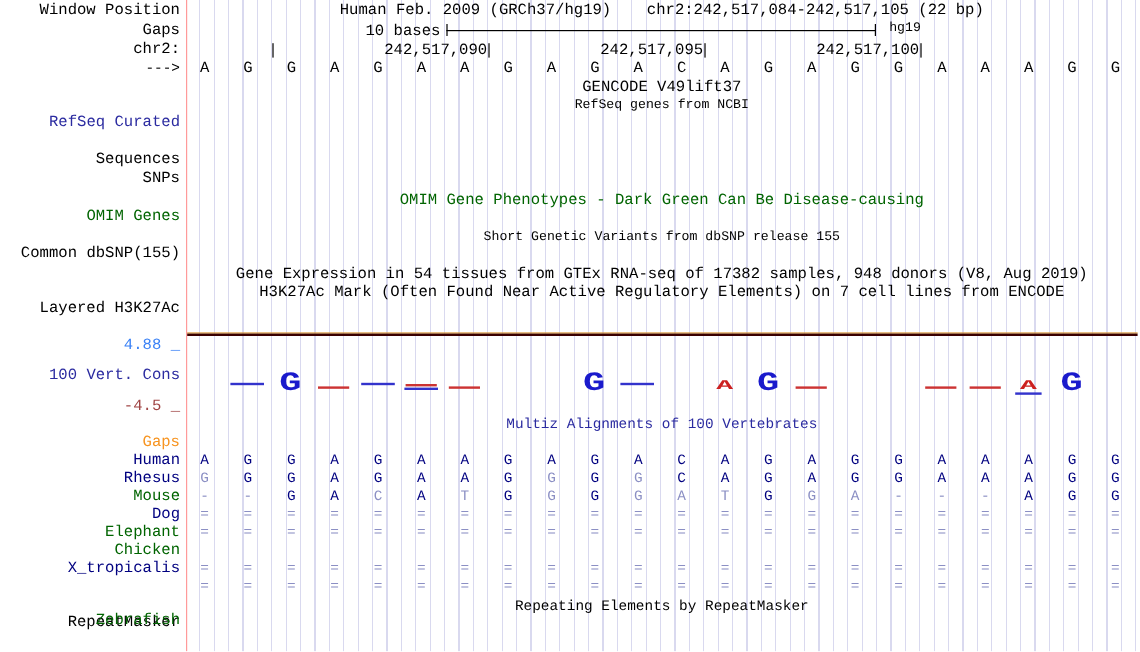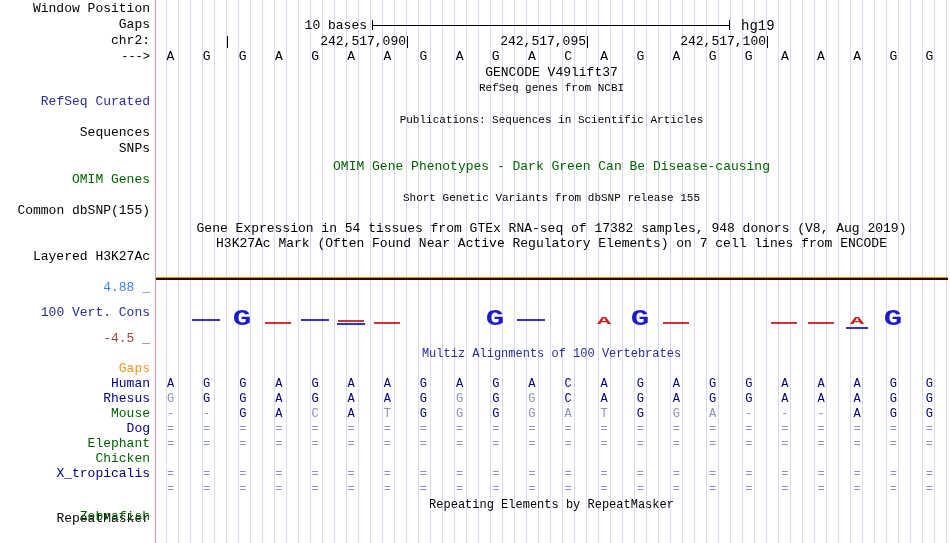--- a/index.html
+++ b/index.html
@@ -44,37 +44,41 @@
   <span class="lbl" style="top:142px">SNPs</span>
   <span class="lbl green" style="top:173px">OMIM Genes</span>
   <span class="lbl" style="top:204px">Common dbSNP(155)</span>
   <span class="lbl" style="top:250px">Layered H3K27Ac</span>
   <span class="lbl maxlbl" style="top:281px">4.88 _</span>
   <span class="lbl blue" style="top:306px">100 Vert. Cons</span>
   <span class="lbl minlbl" style="top:332px">-4.5 _</span>
   <span class="lbl orange" style="top:362px">Gaps</span>
   <span class="lbl" style="top:512px">RepeatMasker</span>
 
+  <div class="ctr f13" style="top:2px">
+    <span>Human Feb. 2009 (GRCh37/hg19)</span>
+    <span style="display:inline-block;width:14px"></span>
+    <span>chr2:242,517,084-242,517,105 (22 bp)</span>
+  </div>
   <span style="position:absolute;right:583px;top:18px;font-size:13px">10 bases</span>
   <div class="ruler-line" style="left:372px;width:358px"></div>
   <div class="tick" style="left:372px;top:20px;height:10px"></div>
   <div class="tick" style="left:729px;top:20px;height:10px"></div>
-  <span style="position:absolute;left:741px;top:18px;font-size:14px">hg19</span>
+  <span style="position:absolute;left:741px;top:18px;font-size:11px">hg19</span>
 
   <span class="pos-lbl" style="right:544px">242,517,090</span>
   <span class="pos-lbl" style="right:364px">242,517,095</span>
   <span class="pos-lbl" style="right:184px">242,517,100</span>
   <div class="tick" style="left:227px;top:36px;height:12px"></div>
   <div class="tick" style="left:407px;top:36px;height:12px"></div>
   <div class="tick" style="left:587px;top:36px;height:12px"></div>
   <div class="tick" style="left:767px;top:36px;height:12px"></div>
 
   <div class="ctr f13" style="top:66px">GENCODE V49lift37</div>
   <div class="ctr f11" style="top:82px">RefSeq genes from NCBI</div>
-  <div class="ctr f11" style="top:114px">Publications: Sequences in Scientific Articles</div>
   <div class="ctr f13 green" style="top:160px">OMIM Gene Phenotypes - Dark Green Can Be Disease-causing</div>
   <div class="ctr f11" style="top:192px">Short Genetic Variants from dbSNP release 155</div>
   <div class="ctr f13" style="top:222px">Gene Expression in 54 tissues from GTEx RNA-seq of 17382 samples, 948 donors (V8, Aug 2019)</div>
   <div class="ctr f13" style="top:237px">H3K27Ac Mark (Often Found Near Active Regulatory Elements) on 7 cell lines from ENCODE</div>
   <div class="ctr f12 blue" style="top:348px">Multiz Alignments of 100 Vertebrates</div>
   <div class="ctr f12" style="top:499px">Repeating Elements by RepeatMasker</div>
 
   <div id="seq-row">
       <span class="seq-letter" style="left:152px;">A</span>
       <span class="seq-letter" style="left:188.14px;">G</span>

